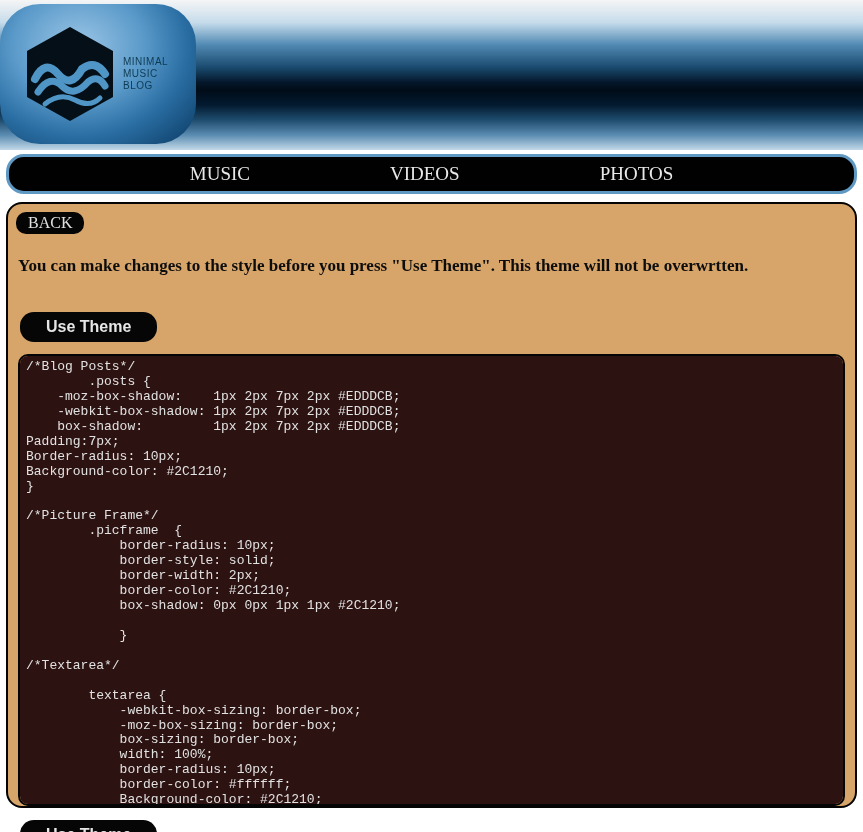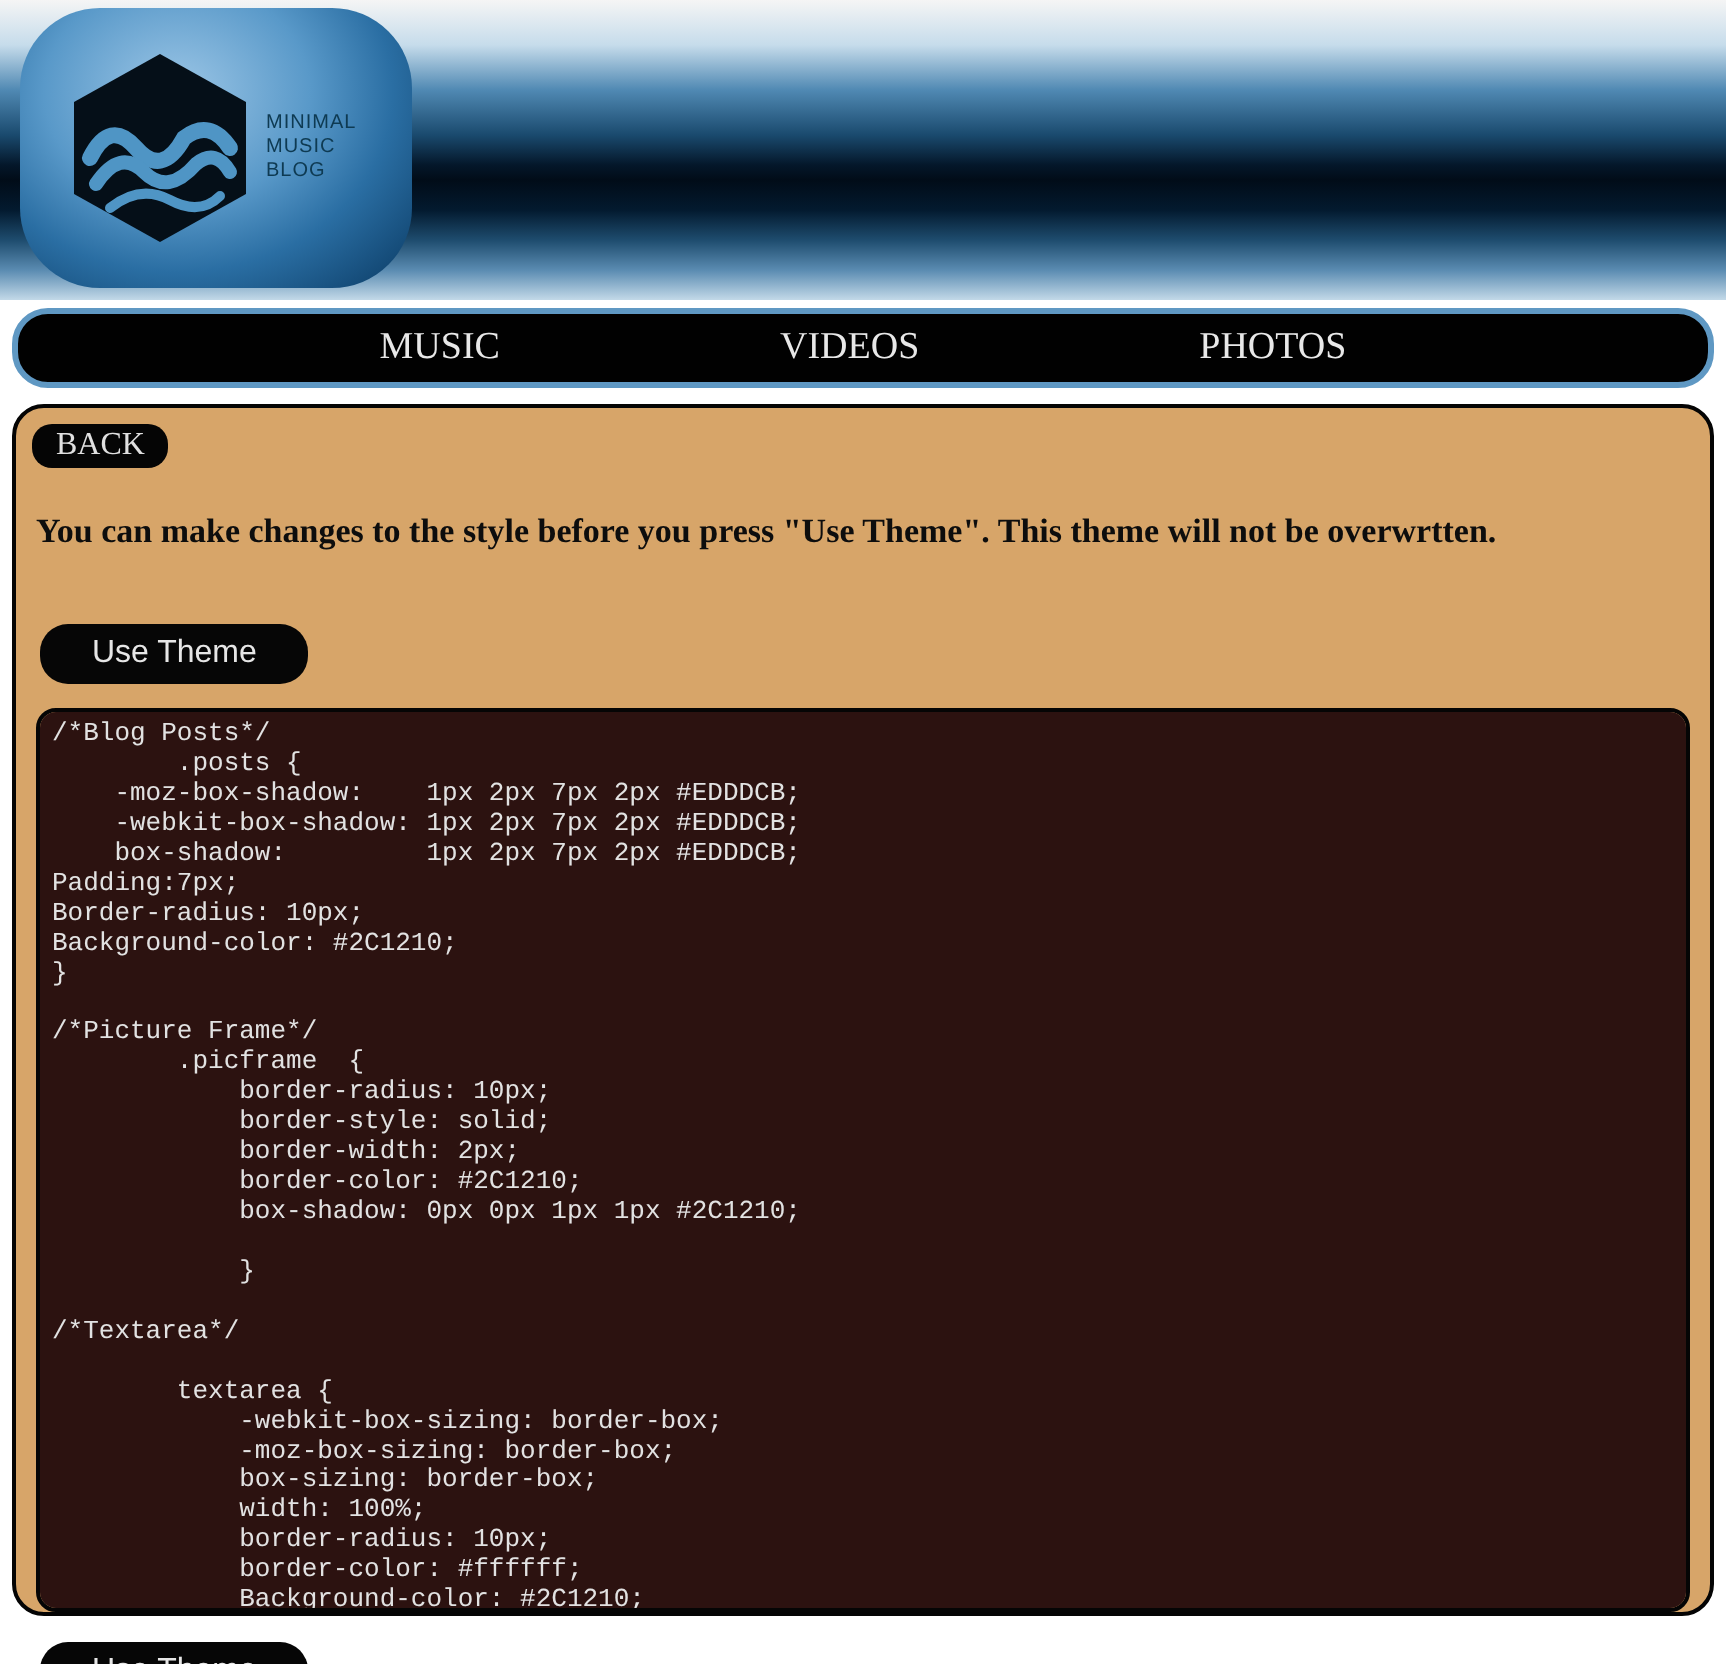--- a/index.html
+++ b/index.html
@@ -15,21 +15,21 @@
       overflow: hidden;
     }
     .header-band {
       width: 100%;
       height: 150px;
       background: linear-gradient(to bottom, #f5f5f5 0%, #c6dceb 15%, #5089b3 30%, #1a4a6e 45%, #04172a 55%, #010c18 60%, #031a2f 70%, #1e4c6e 80%, #5a8bb1 90%, #c3d9e8 100%);
       position: relative;
     }
     .logo-badge {
       position: absolute;
-      left: 10px;
+      left: 0;
       top: 4px;
       width: 196px;
       height: 140px;
       background: radial-gradient(ellipse at 40% 30%, #9cc6e6 0%, #5999c9 40%, #2a6ea3 65%, #0a3a63 100%);
       border-radius: 40px;
       display: flex;
       align-items: center;
       justify-content: flex-start;
       overflow: hidden;
     }
@@ -105,20 +105,21 @@
       background: #060606;
       color: #e6e6e6;
       border: none;
       font-family: Arial, sans-serif;
       font-size: 16px;
       padding: 6px 26px;
       border-radius: 14px;
       cursor: pointer;
       margin: 4px 0 8px 4px;
       display: inline-block;
+      font-weight: bold;
     }
     .editor {
       width: calc(100% - 4px);
       height: 452px;
       margin: 4px 2px 6px 2px;
       background: #2c1210;
       color: #e2e2e2;
       border: 2px solid #050505;
       border-radius: 10px;
       font-family: "Courier New", monospace;

